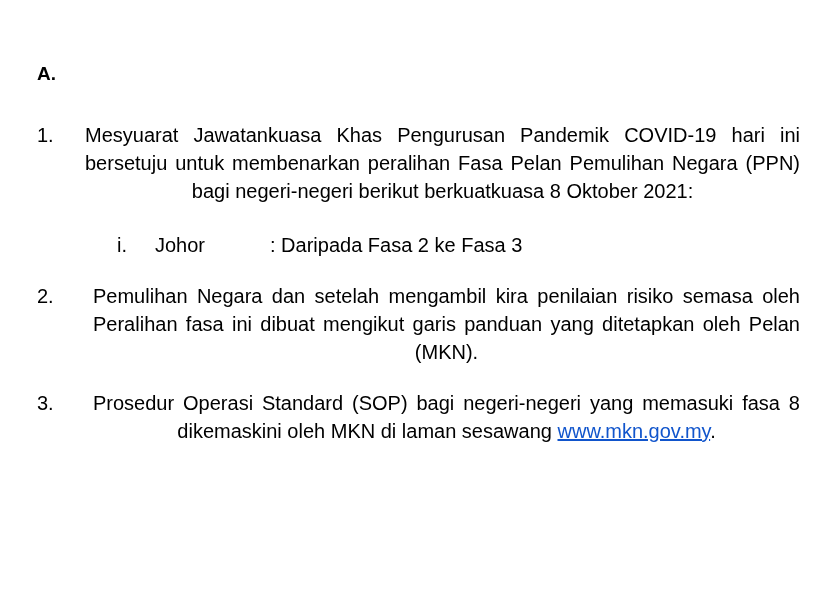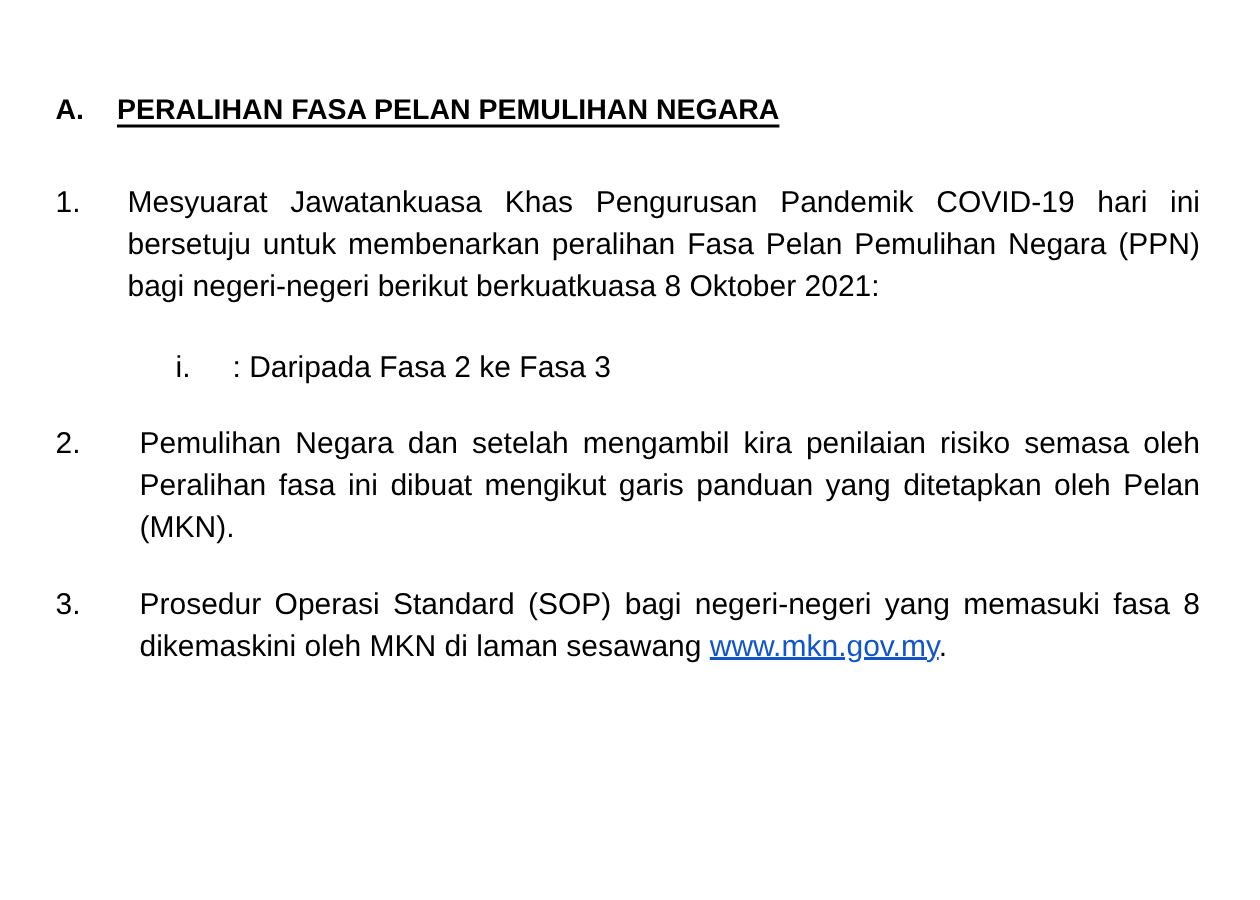--- a/index.html
+++ b/index.html
@@ -45,21 +45,21 @@
   .p-body {
     flex: 1;
     min-width: 0;
   }
   .jline {
     text-align: justify;
     text-align-last: justify;
     text-justify: inter-word;
   }
   .lline {
-    text-align: left;
+    text-align: center;
   }
   .subitems {
     margin-top: 26px;
     margin-left: 80px;
   }
   .si-row {
     display: flex;
   }
   .si-row + .si-row {
     margin-top: 26px;
@@ -73,35 +73,35 @@
     cursor: pointer;
   }
 </style>
 </head>
 <body>
 
 <div class="page" style="--page-bg: #ffffff; --text-color: #000000; --link-color: #1155cc;">
 
   <div class="heading">
     <span class="h-num">A.</span>
-    <span class="h-title">PERALIHAN FASA PELAN PEMULIHAN NEGARA</span>
   </div>
 
   <div class="para p1">
     <span class="p-num">1.</span>
     <div class="p-body">
         <div class="jline">Mesyuarat Jawatankuasa Khas Pengurusan Pandemik COVID-19 hari ini</div>
         <div class="jline">bersetuju untuk membenarkan peralihan Fasa Pelan Pemulihan Negara (PPN)</div>
         <div class="lline">bagi negeri-negeri berikut berkuatkuasa 8 Oktober 2021:</div>
       </div>
   </div>
 
   <div class="subitems" id="subitems">
       <div class="si-row">
         <span class="si-numeral">i.</span>
+        <span class="si-state">Johor</span>
         <span class="si-value">: Daripada Fasa 2 ke Fasa 3</span>
       </div>
     </div>
 
   <div class="para pw">
     <span class="p-num">2.</span>
     <div class="p-body">
         <div class="jline">Pemulihan Negara dan setelah mengambil kira penilaian risiko semasa oleh</div>
         <div class="jline">Peralihan fasa ini dibuat mengikut garis panduan yang ditetapkan oleh Pelan</div>
         <div class="lline">(MKN).</div>

